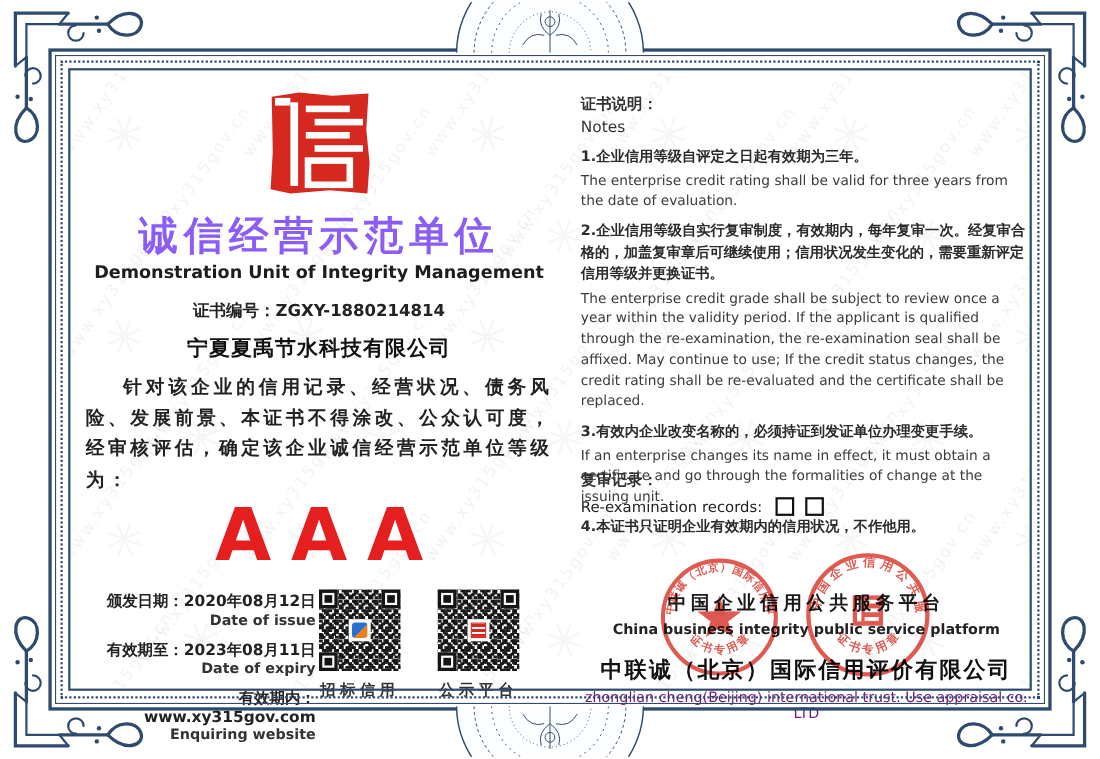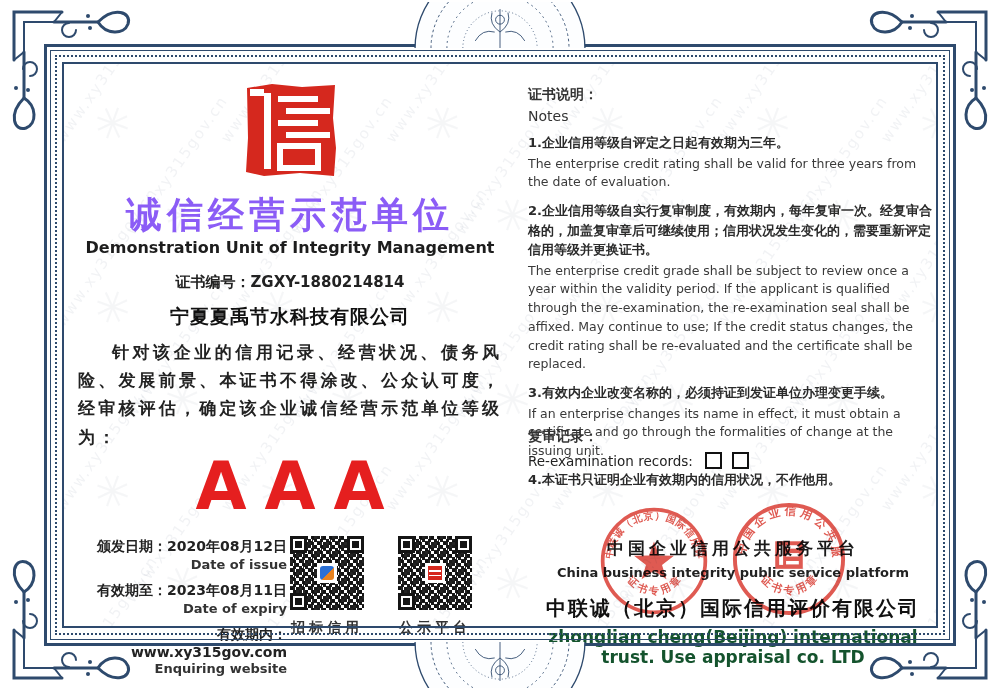--- a/index.html
+++ b/index.html
@@ -69,21 +69,21 @@
   .review{position:absolute;left:528px;top:428px;z-index:2;}
   .review-zh{font-size:14px;font-weight:700;color:#333;}
   .review-line{margin-top:6px;display:flex;align-items:center;font-size:13.5px;color:#222;}
   .chk{width:17px;height:17px;border:2px solid #111;margin-left:12px;background:#fff;}
   .chk + .chk{margin-left:10px;}
 
   .footer{position:absolute;left:528px;top:537px;width:410px;text-align:center;z-index:2;}
   .platform-zh{font-size:17px;font-weight:800;letter-spacing:4px;color:#1a1a1a;}
   .platform-en{font-size:13px;font-weight:600;color:#222;margin-top:5px;}
   .issuer-zh{font-size:20px;font-weight:800;letter-spacing:2px;color:#111;margin-top:15px;}
-  .issuer-en{font-size:17px;font-weight:700;color:#14532d;margin-top:5px;}
+  .issuer-en{font-size:13px;font-weight:400;color:#701a75;margin-top:5px;}
 
   .seal{position:absolute;z-index:5;opacity:.84;mix-blend-mode:multiply;}
   .seal.left{left:598px;top:505px;width:112px;height:112px;}
   .seal.right{left:730px;top:500px;width:118px;height:118px;}
 </style>
 </head>
 <body>
 
 <div class="page">
 

